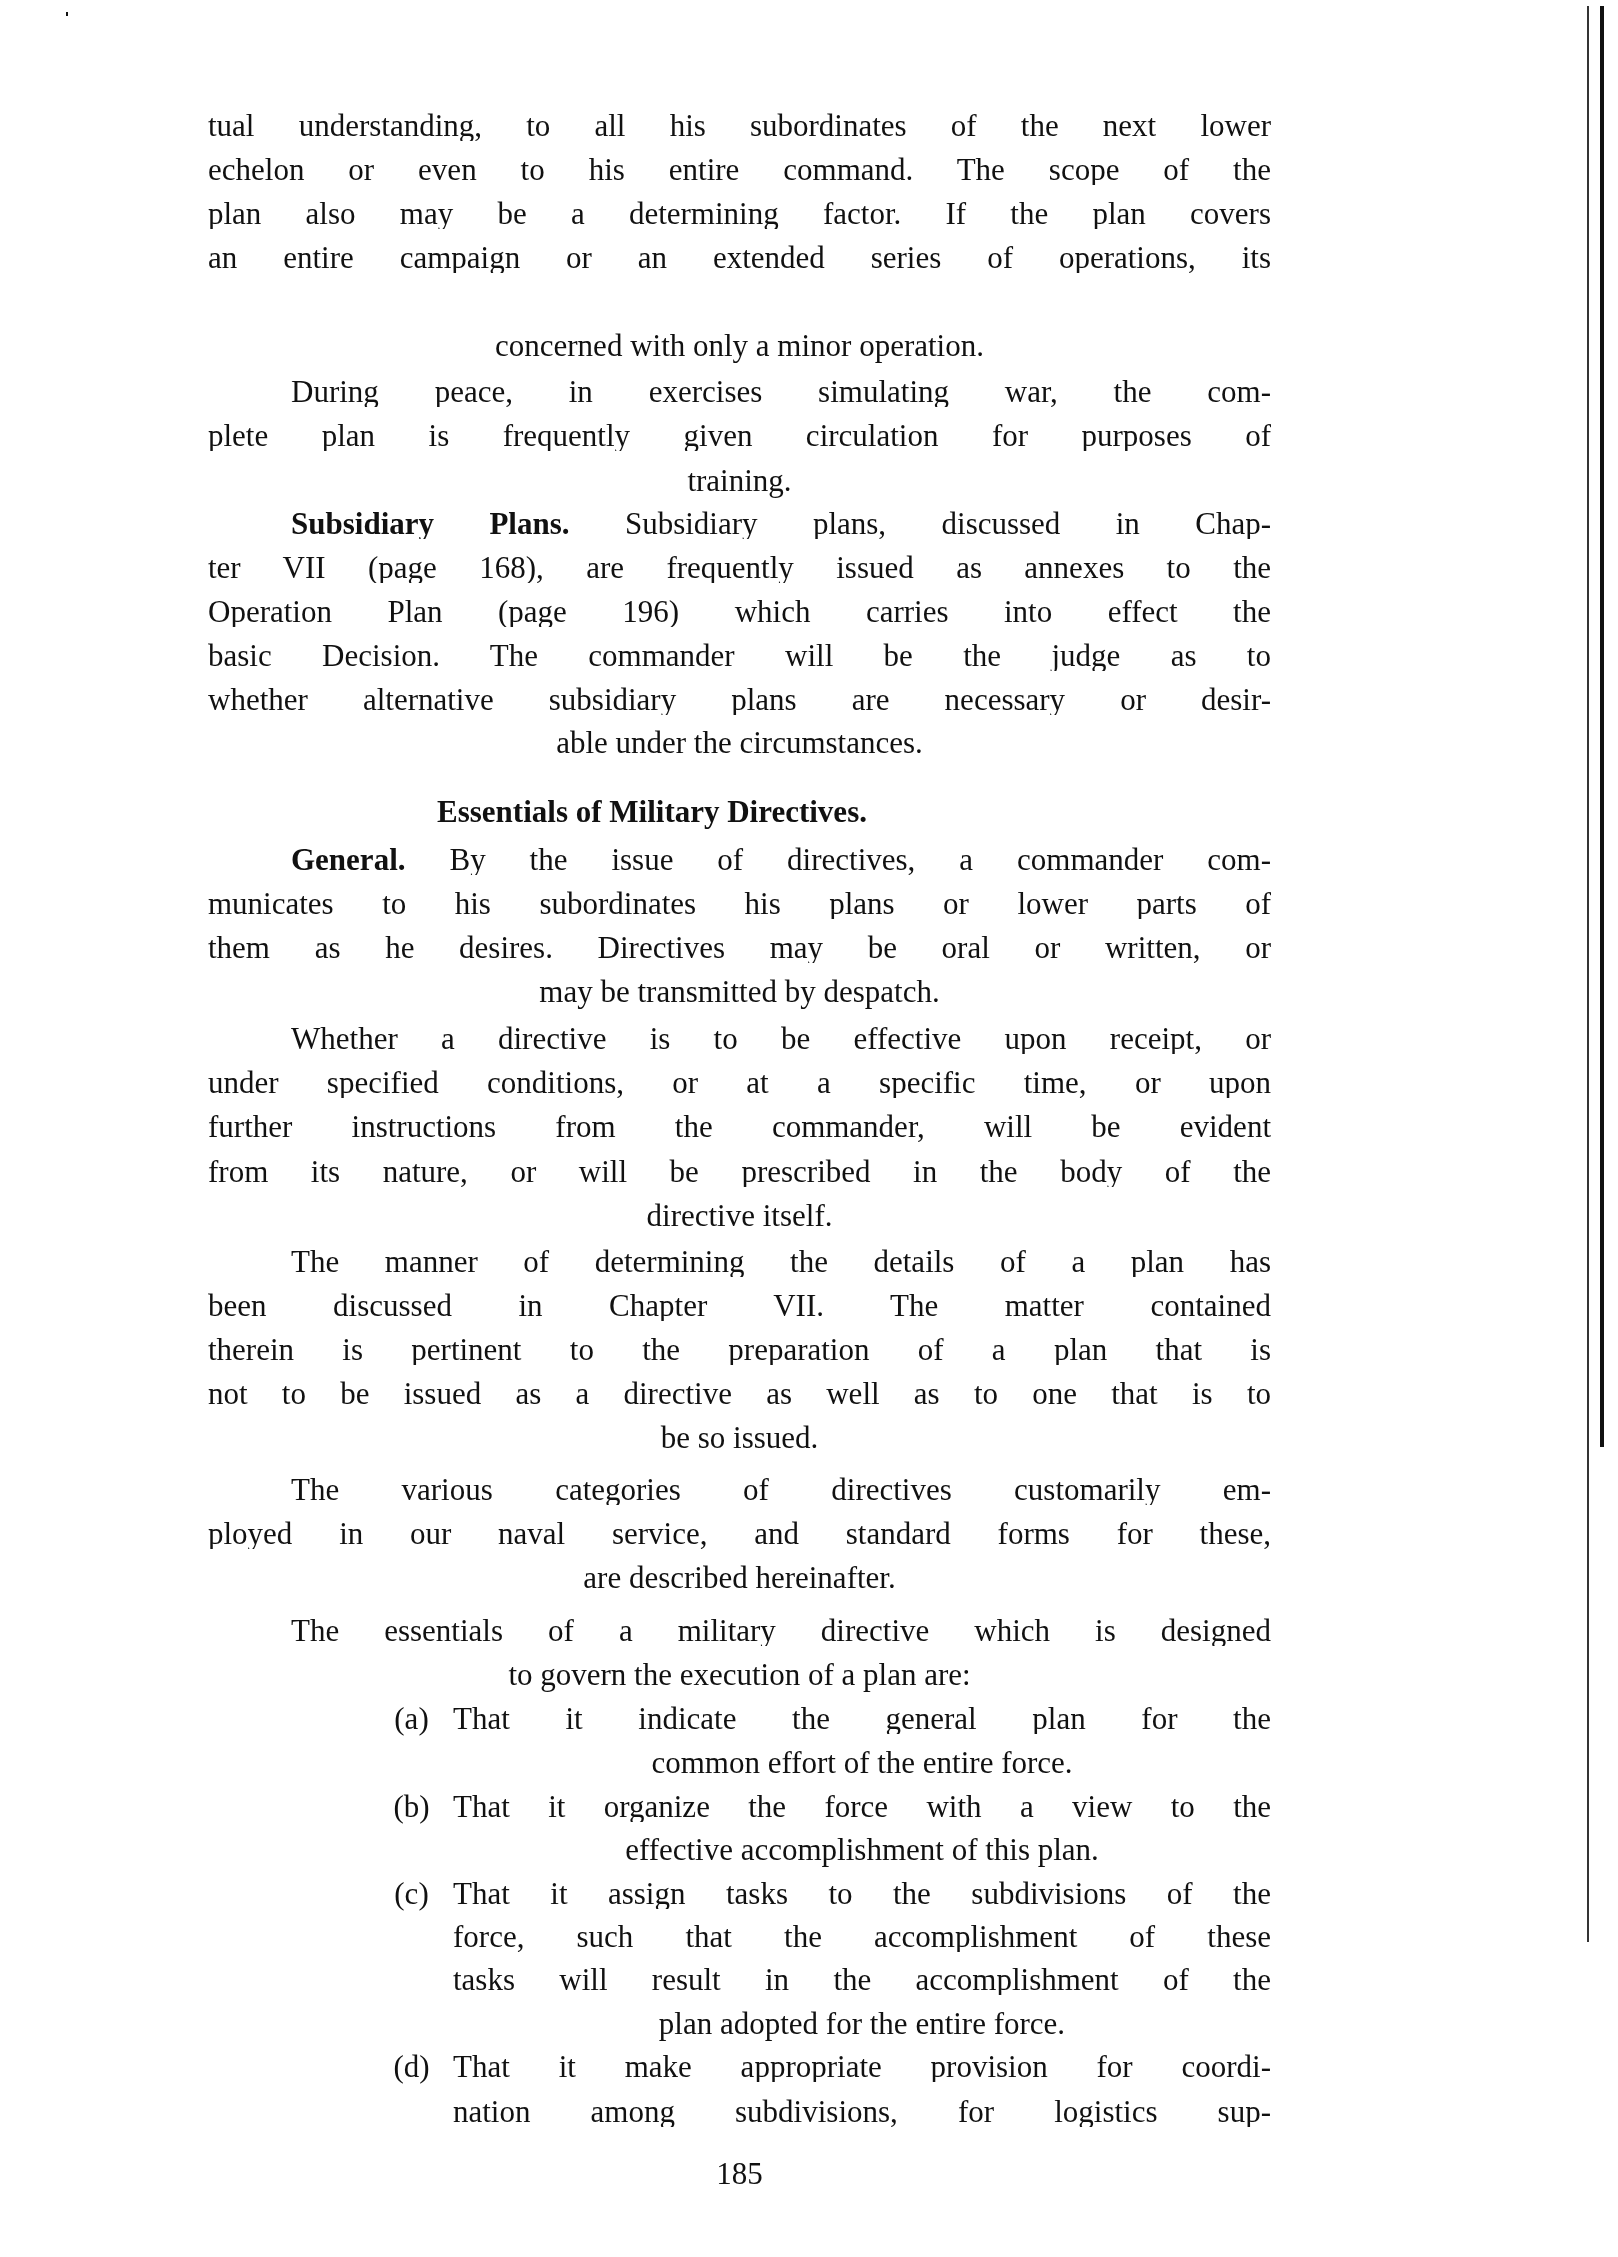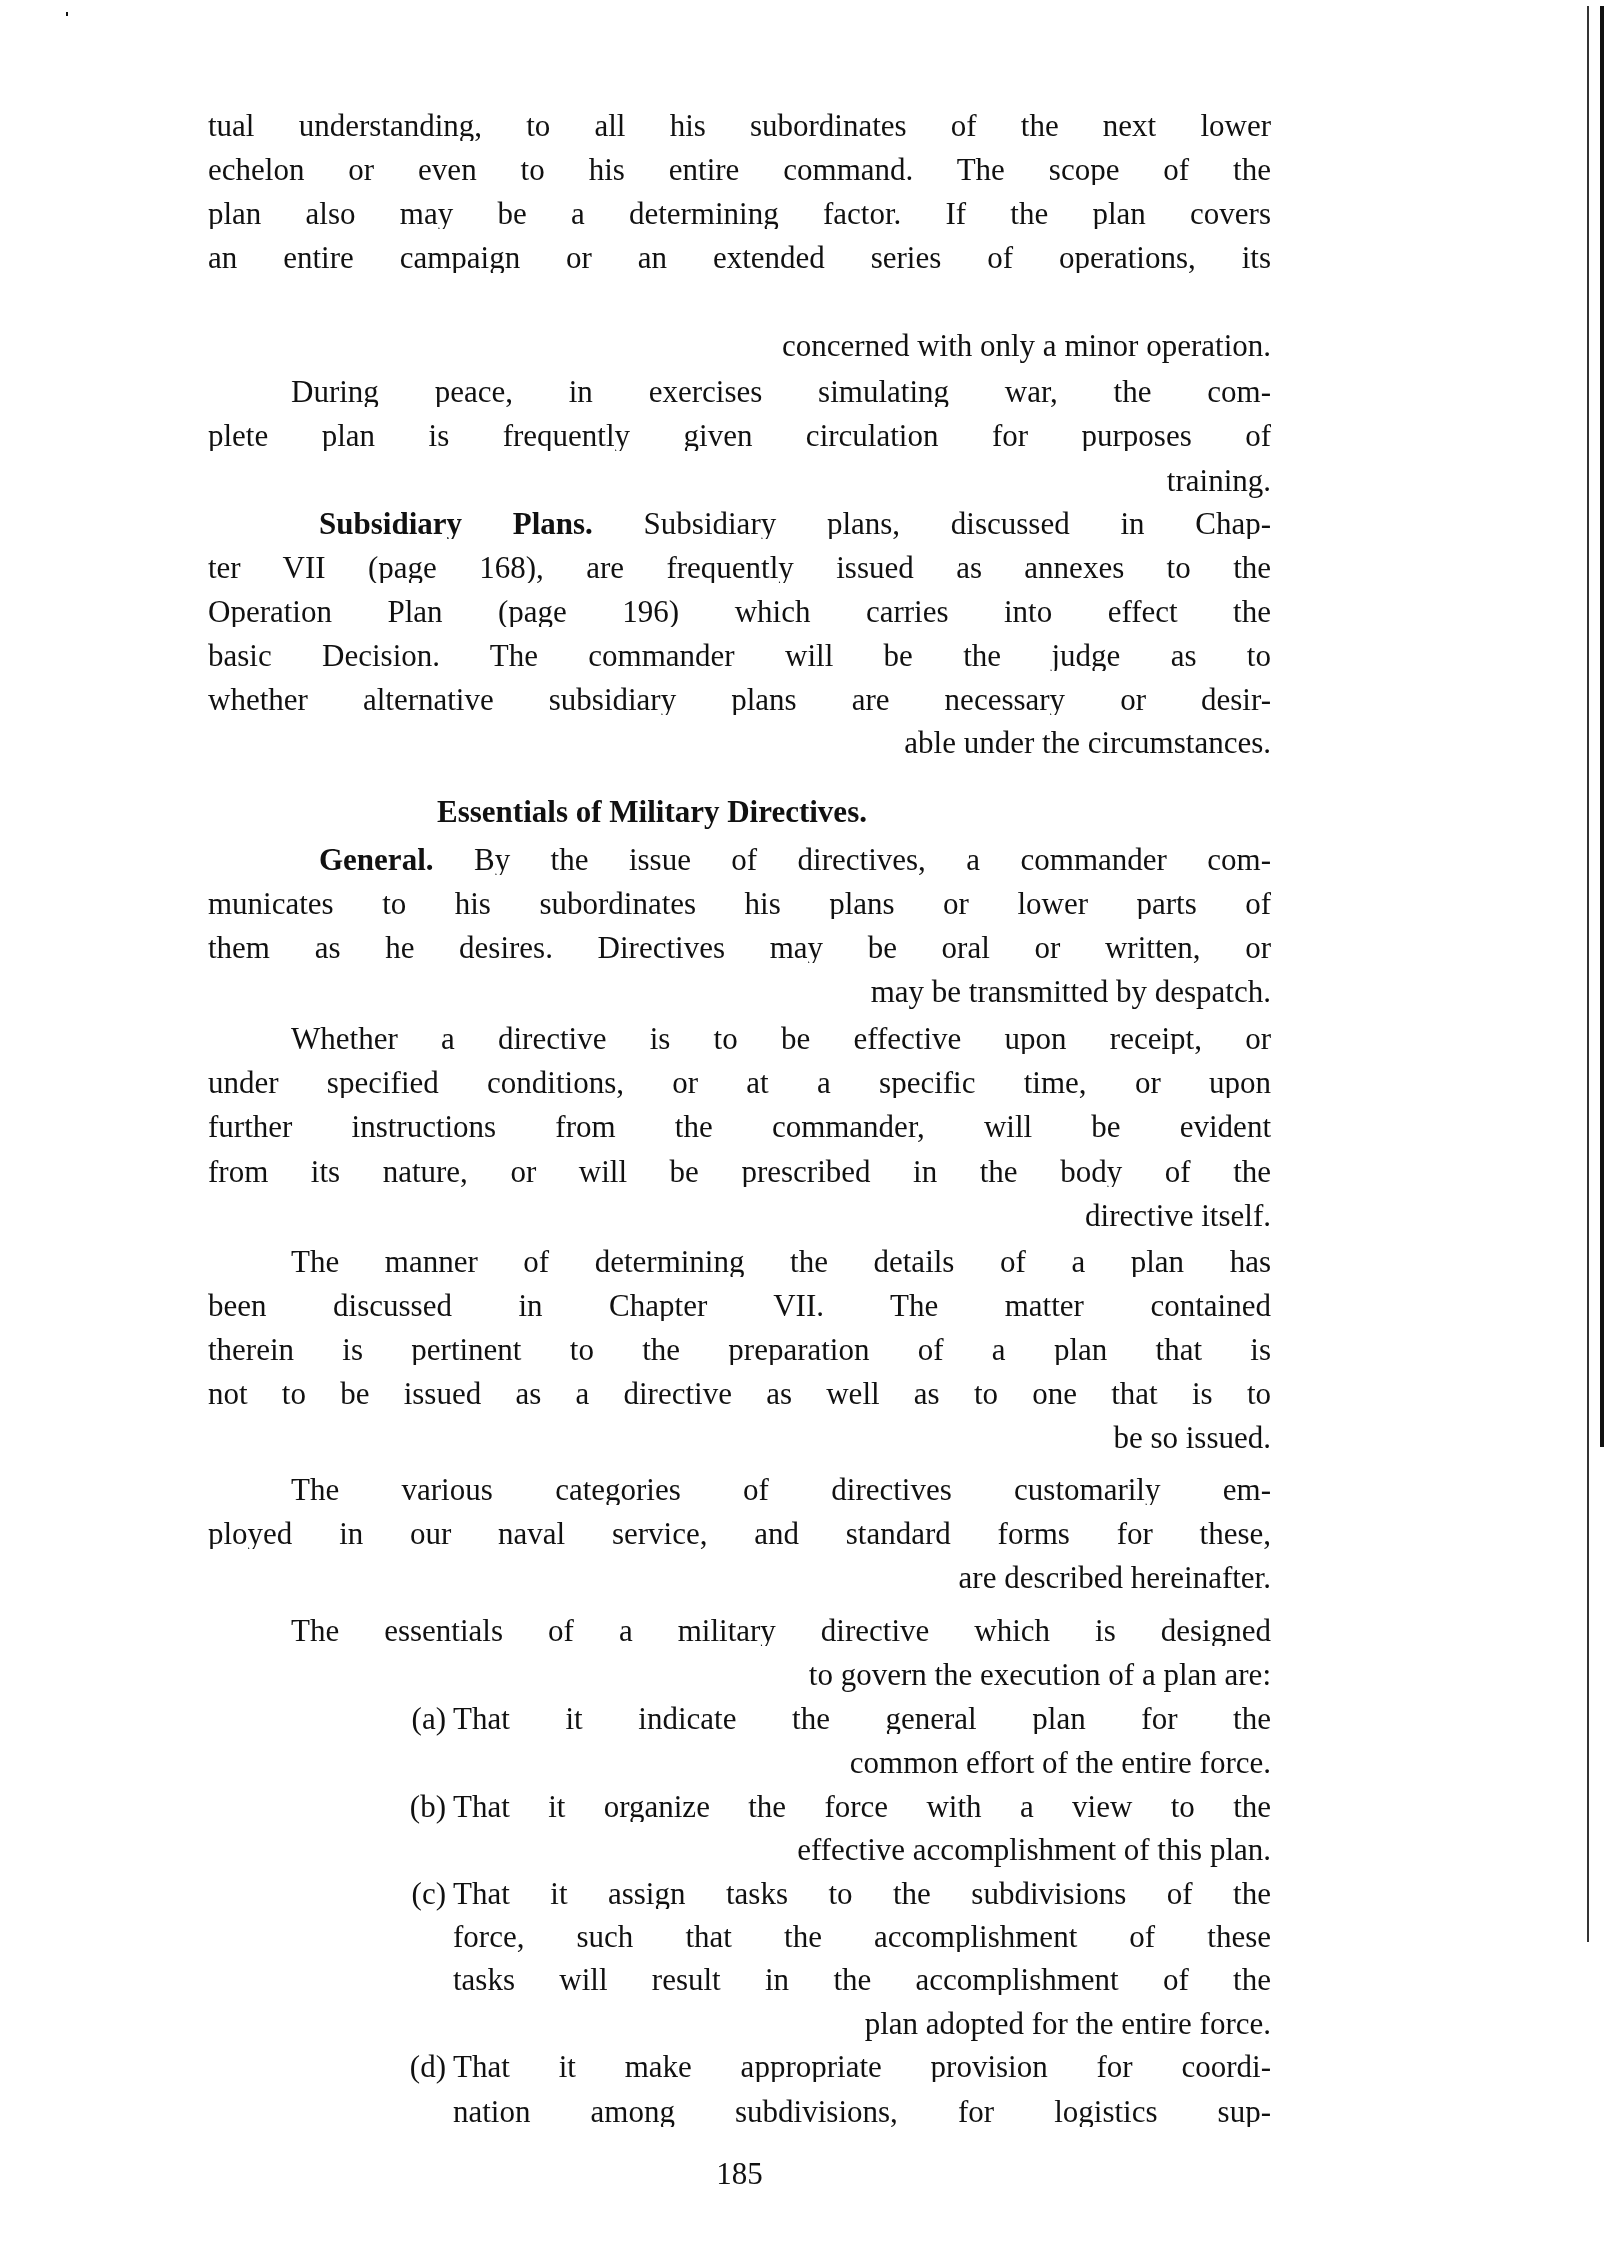--- a/index.html
+++ b/index.html
@@ -8,26 +8,26 @@
   .ln {
     position: absolute;
     font-family: Liberation Serif, serif;
     font-size: 31px;
     line-height: 31px;
     color: #111;
     white-space: nowrap;
     height: 31px;
   }
   .just { text-align: justify; text-align-last: justify; white-space: normal; overflow: hidden; }
-  .left { text-align: right; }
+  .left { text-align: center; }
   .body { left: 208px; width: 1063px; }
   .indent { left: 291px; width: 980px; }
   .item-text { left: 453px; width: 818px; }
   .item-label { left: 377px; width: 69px; }
-  .b { font-weight: bold; margin-left: 28px; }
+  .b { font-weight: bold; }
   .heading { left: 208px; width: 888px; text-align: center; font-weight: bold; }
   .folio { left: 208px; width: 1063px; text-align: center; }
   .scan-line { position: absolute; background: #111; }
   .speck { position: absolute; background: #111; }
 </style>
 </head>
 <body>
 
 <div class="page">
 

